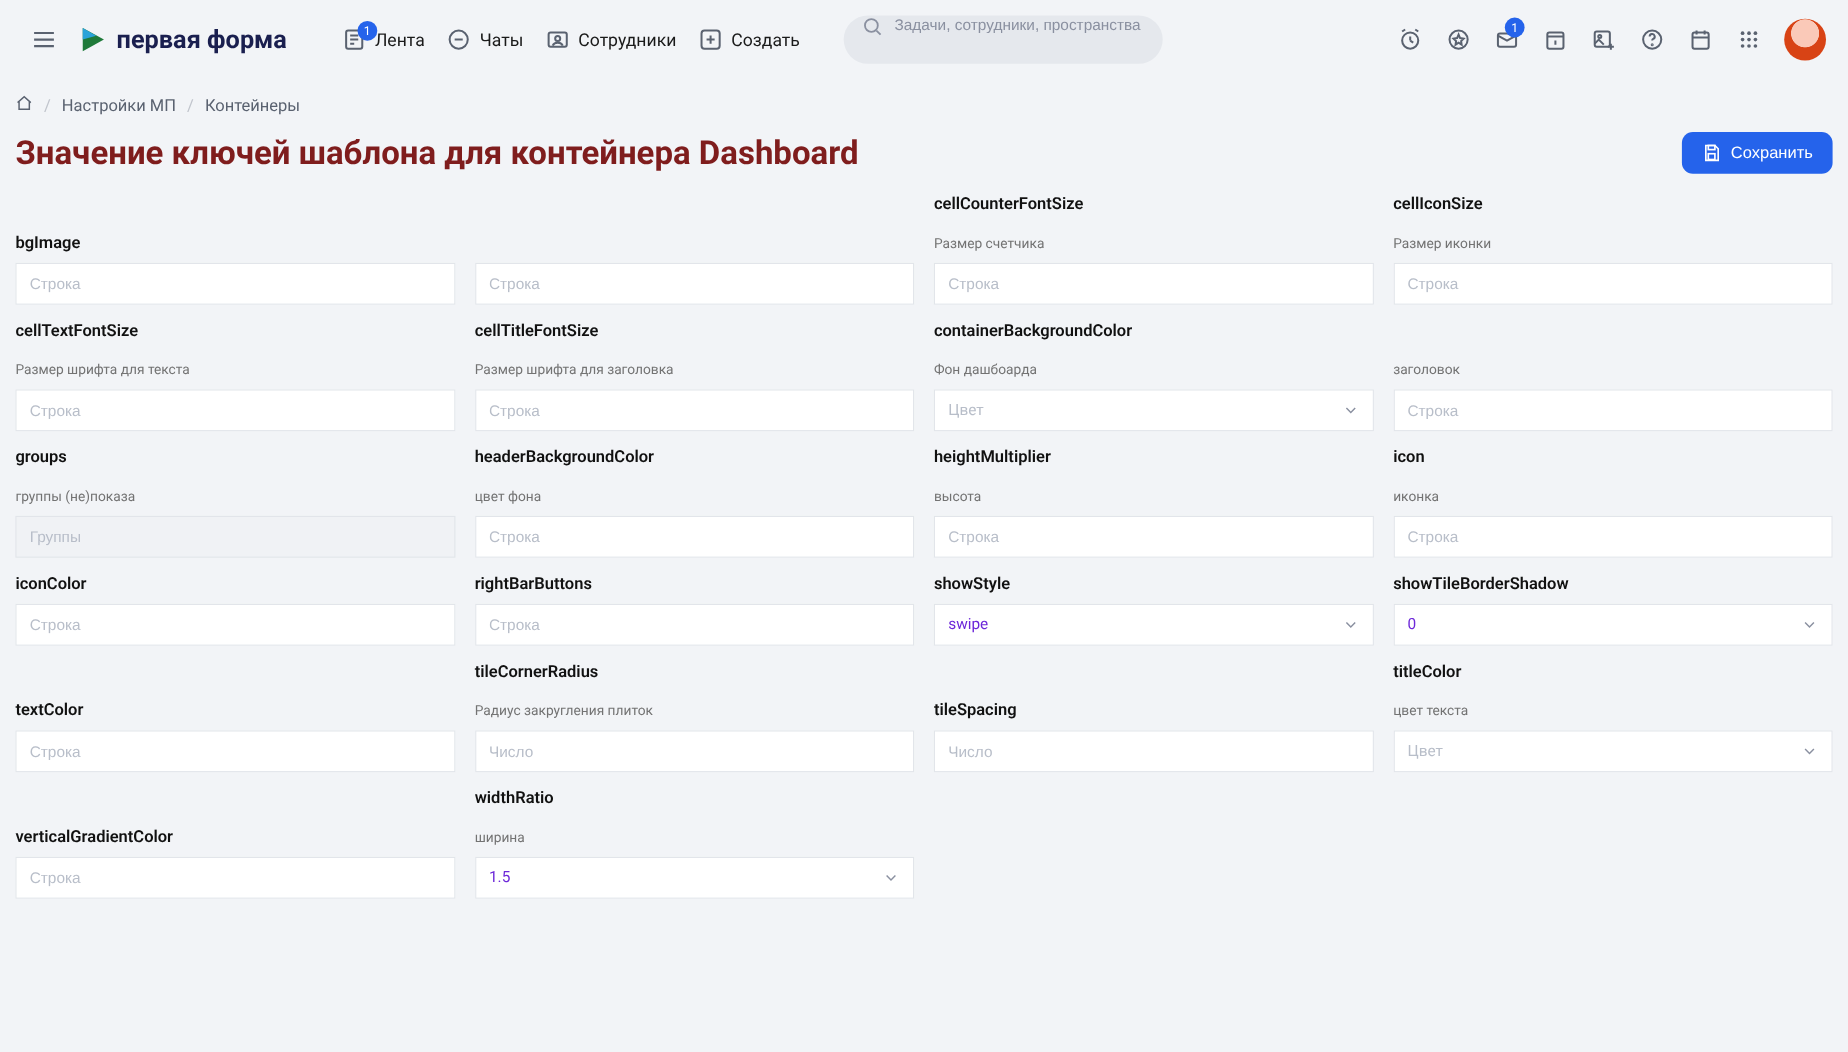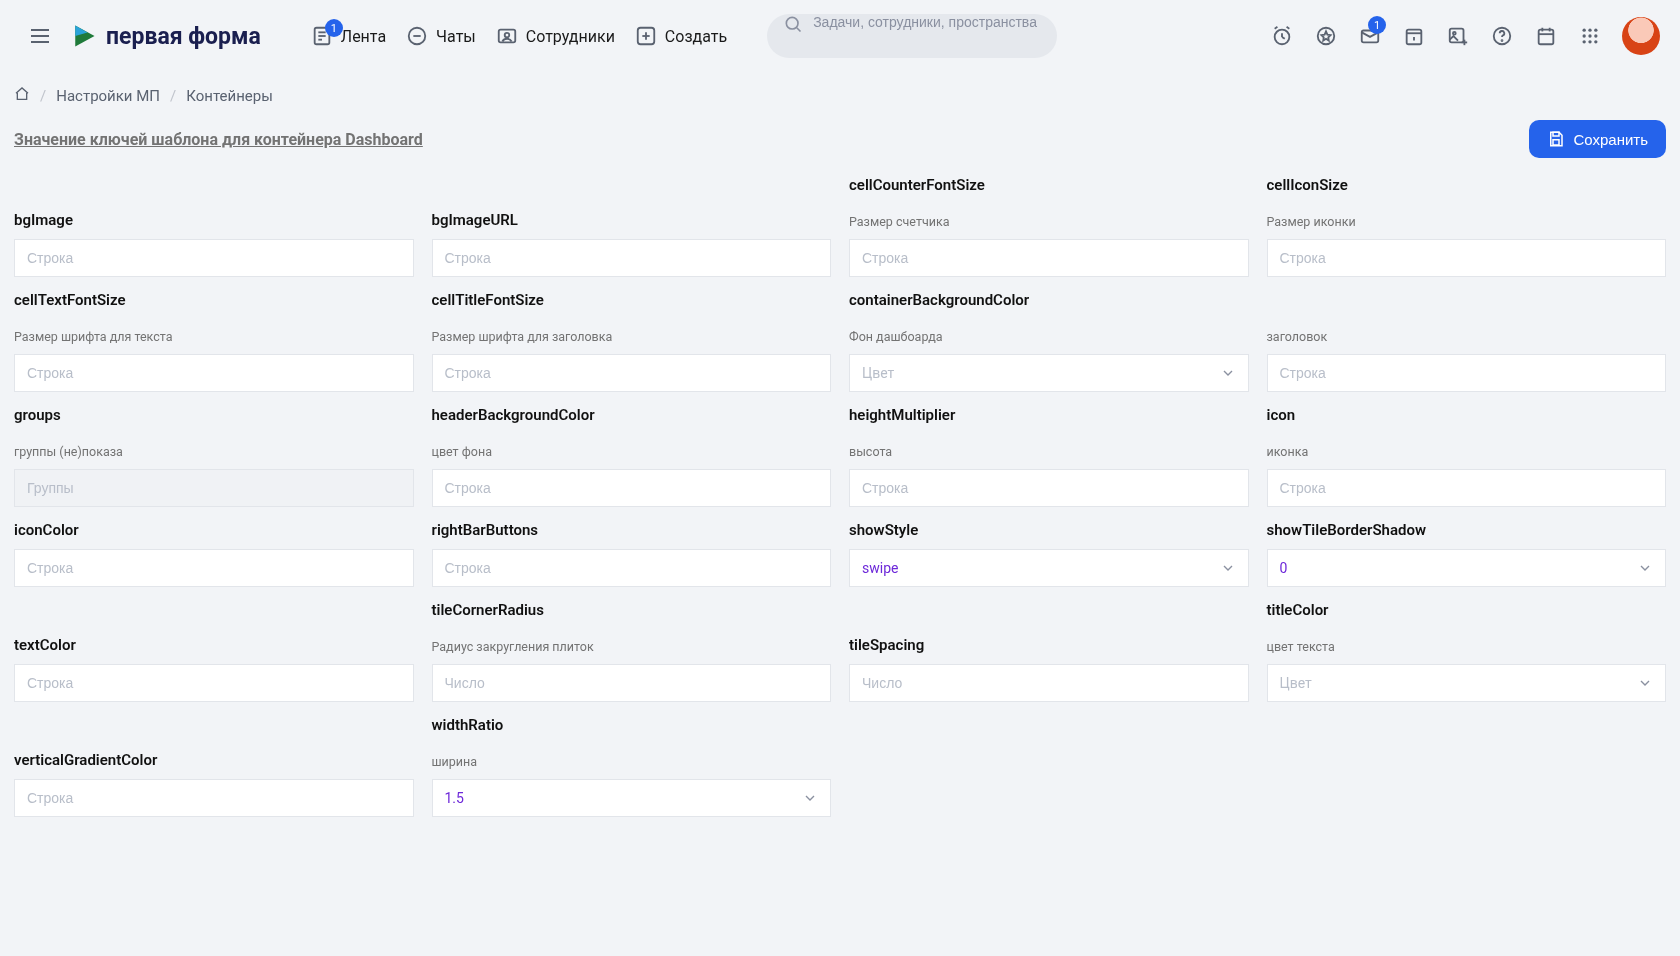--- a/index.html
+++ b/index.html
@@ -76,21 +76,21 @@
     padding: 14px 14px 0 14px;
     display: flex; align-items: center; gap: 10px;
     font-size: 15px; color: #5a6270;
   }
   .crumbs a { color: #5a6270; text-decoration: none; cursor: pointer; }
   .crumbs .sep { color: #c0c4cc; }
   .page-head {
     display: flex; align-items: center; padding: 14px 14px 18px 14px;
   }
   .page-title {
-    font-size: 16px; font-weight: 700; color: #737373; text-decoration: underline;
+    font-size: 30px; font-weight: 700; color: #7f1d1d;
   }
   .save-btn {
     margin-left: auto;
     background: #2563eb; color: #fff;
     border: none; border-radius: 10px;
     height: 38px; padding: 0 18px;
     display: flex; align-items: center; gap: 8px;
     font-size: 15px; cursor: pointer;
   }
   .grid {
@@ -289,21 +289,20 @@
   </button>
 </div>
 
 <div class="grid">
 
   <div class="field">
     <div class="field-label">bgImage</div>
     <input class="input" placeholder="Строка" style="">
   </div>
   <div class="field">
-    <div class="field-label">bgImageURL</div>
     <input class="input" placeholder="Строка" style="">
   </div>
   <div class="field">
     <div class="field-label">cellCounterFontSize</div>
     <div class="field-sub">Размер счетчика</div>
     <input class="input" placeholder="Строка" style="">
   </div>
   <div class="field">
     <div class="field-label">cellIconSize</div>
     <div class="field-sub">Размер иконки</div>

